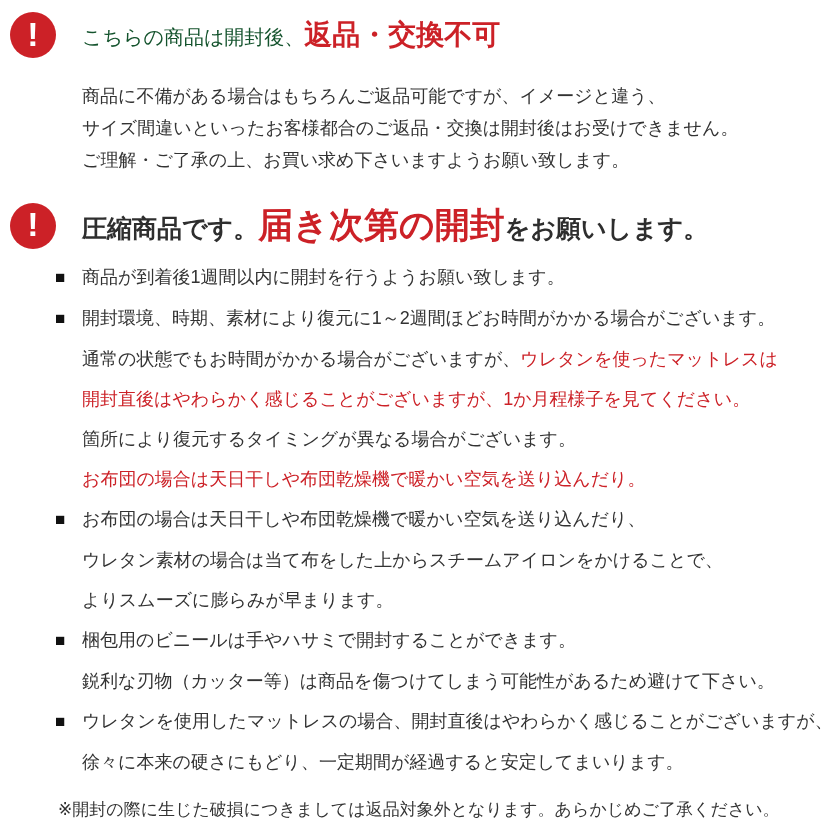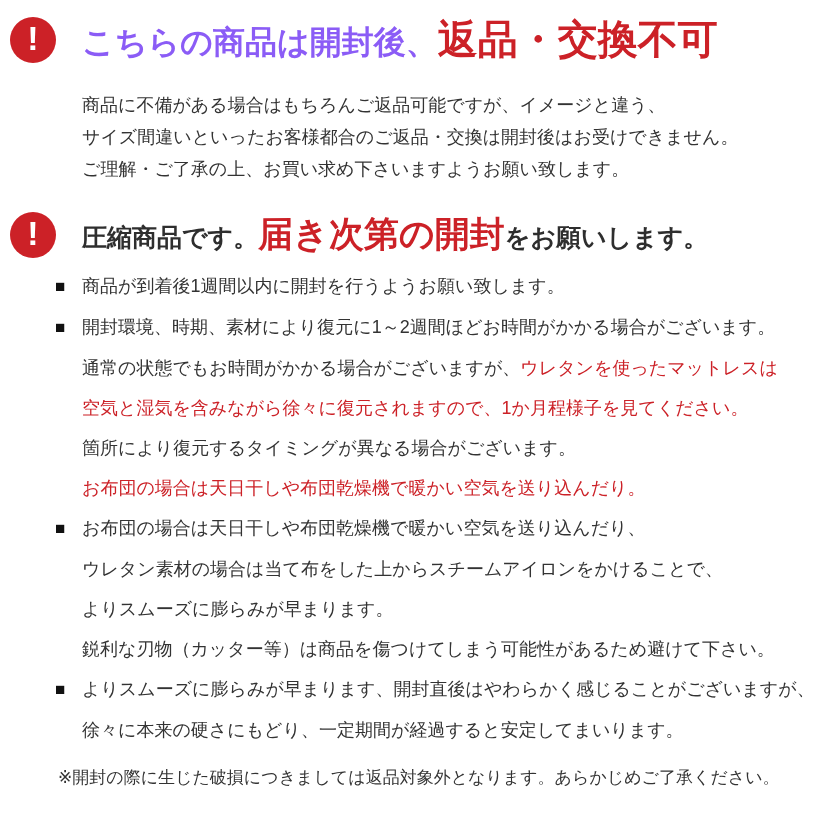--- a/index.html
+++ b/index.html
@@ -36,22 +36,22 @@
     justify-content: center;
     flex: 0 0 46px;
     line-height: 1;
     padding-bottom: 3px;
     box-sizing: border-box;
   }
   .header-text {
     margin-left: 26px;
     white-space: nowrap;
   }
-  .h1-black { font-size: 32px; font-weight: bold; color: #8b5cf6; }
-  .h1-red   { font-size: 40px; font-weight: bold; color: #cc2127; }
+  .h1-black { font-size: 20px; font-weight: normal; color: #14532d; }
+  .h1-red   { font-size: 28px; font-weight: bold; color: #cc2127; }
   .h2-black { font-size: 25px; font-weight: bold; color: #2e2e2e; }
   .h2-red   { font-size: 35px; font-weight: bold; color: #cc2127; }
 
   .paras {
     margin: 22px 12px 0 82px;
   }
   .paras p {
     margin: 0;
     font-size: 18px;
     line-height: 32px;
@@ -116,42 +116,45 @@
     <div class="notice-line">
       <span class="bullet">■</span><span class="seg-black">商品が到着後1週間以内に開封を行うようお願い致します。</span>
     </div>
     <div class="notice-line">
       <span class="bullet">■</span><span class="seg-black">開封環境、時期、素材により復元に1～2週間ほどお時間がかかる場合がございます。</span>
     </div>
     <div class="notice-line">
       <span class="bullet"></span><span class="seg-black">通常の状態でもお時間がかかる場合がございますが、</span><span class="seg-red">ウレタンを使ったマットレスは</span>
     </div>
     <div class="notice-line">
-      <span class="bullet"></span><span class="seg-red">空気と湿気を含みながら徐々に復元されますので、1か月程様子を見てください。</span>
+      <span class="bullet"></span><span class="seg-red">開封直後はやわらかく感じることがございますが、1か月程様子を見てください。</span>
     </div>
     <div class="notice-line">
       <span class="bullet"></span><span class="seg-black">箇所により復元するタイミングが異なる場合がございます。</span>
     </div>
     <div class="notice-line">
       <span class="bullet"></span><span class="seg-red">お布団の場合は天日干しや布団乾燥機で暖かい空気を送り込んだり。</span>
     </div>
     <div class="notice-line">
       <span class="bullet">■</span><span class="seg-black">お布団の場合は天日干しや布団乾燥機で暖かい空気を送り込んだり、</span>
     </div>
     <div class="notice-line">
       <span class="bullet"></span><span class="seg-black">ウレタン素材の場合は当て布をした上からスチームアイロンをかけることで、</span>
     </div>
     <div class="notice-line">
       <span class="bullet"></span><span class="seg-black">よりスムーズに膨らみが早まります。</span>
     </div>
     <div class="notice-line">
+      <span class="bullet">■</span><span class="seg-black">梱包用のビニールは手やハサミで開封することができます。</span>
+    </div>
+    <div class="notice-line">
       <span class="bullet"></span><span class="seg-black">鋭利な刃物（カッター等）は商品を傷つけてしまう可能性があるため避けて下さい。</span>
     </div>
     <div class="notice-line">
-      <span class="bullet">■</span><span class="seg-black">よりスムーズに膨らみが早まります、開封直後はやわらかく感じることがございますが、</span>
+      <span class="bullet">■</span><span class="seg-black">ウレタンを使用したマットレスの場合、開封直後はやわらかく感じることがございますが、</span>
     </div>
     <div class="notice-line">
       <span class="bullet"></span><span class="seg-black">徐々に本来の硬さにもどり、一定期間が経過すると安定してまいります。</span>
     </div>
   </div>
 
   <div class="footer-note">※開封の際に生じた破損につきましては返品対象外となります。あらかじめご了承ください。</div>
 
 </div>
 

